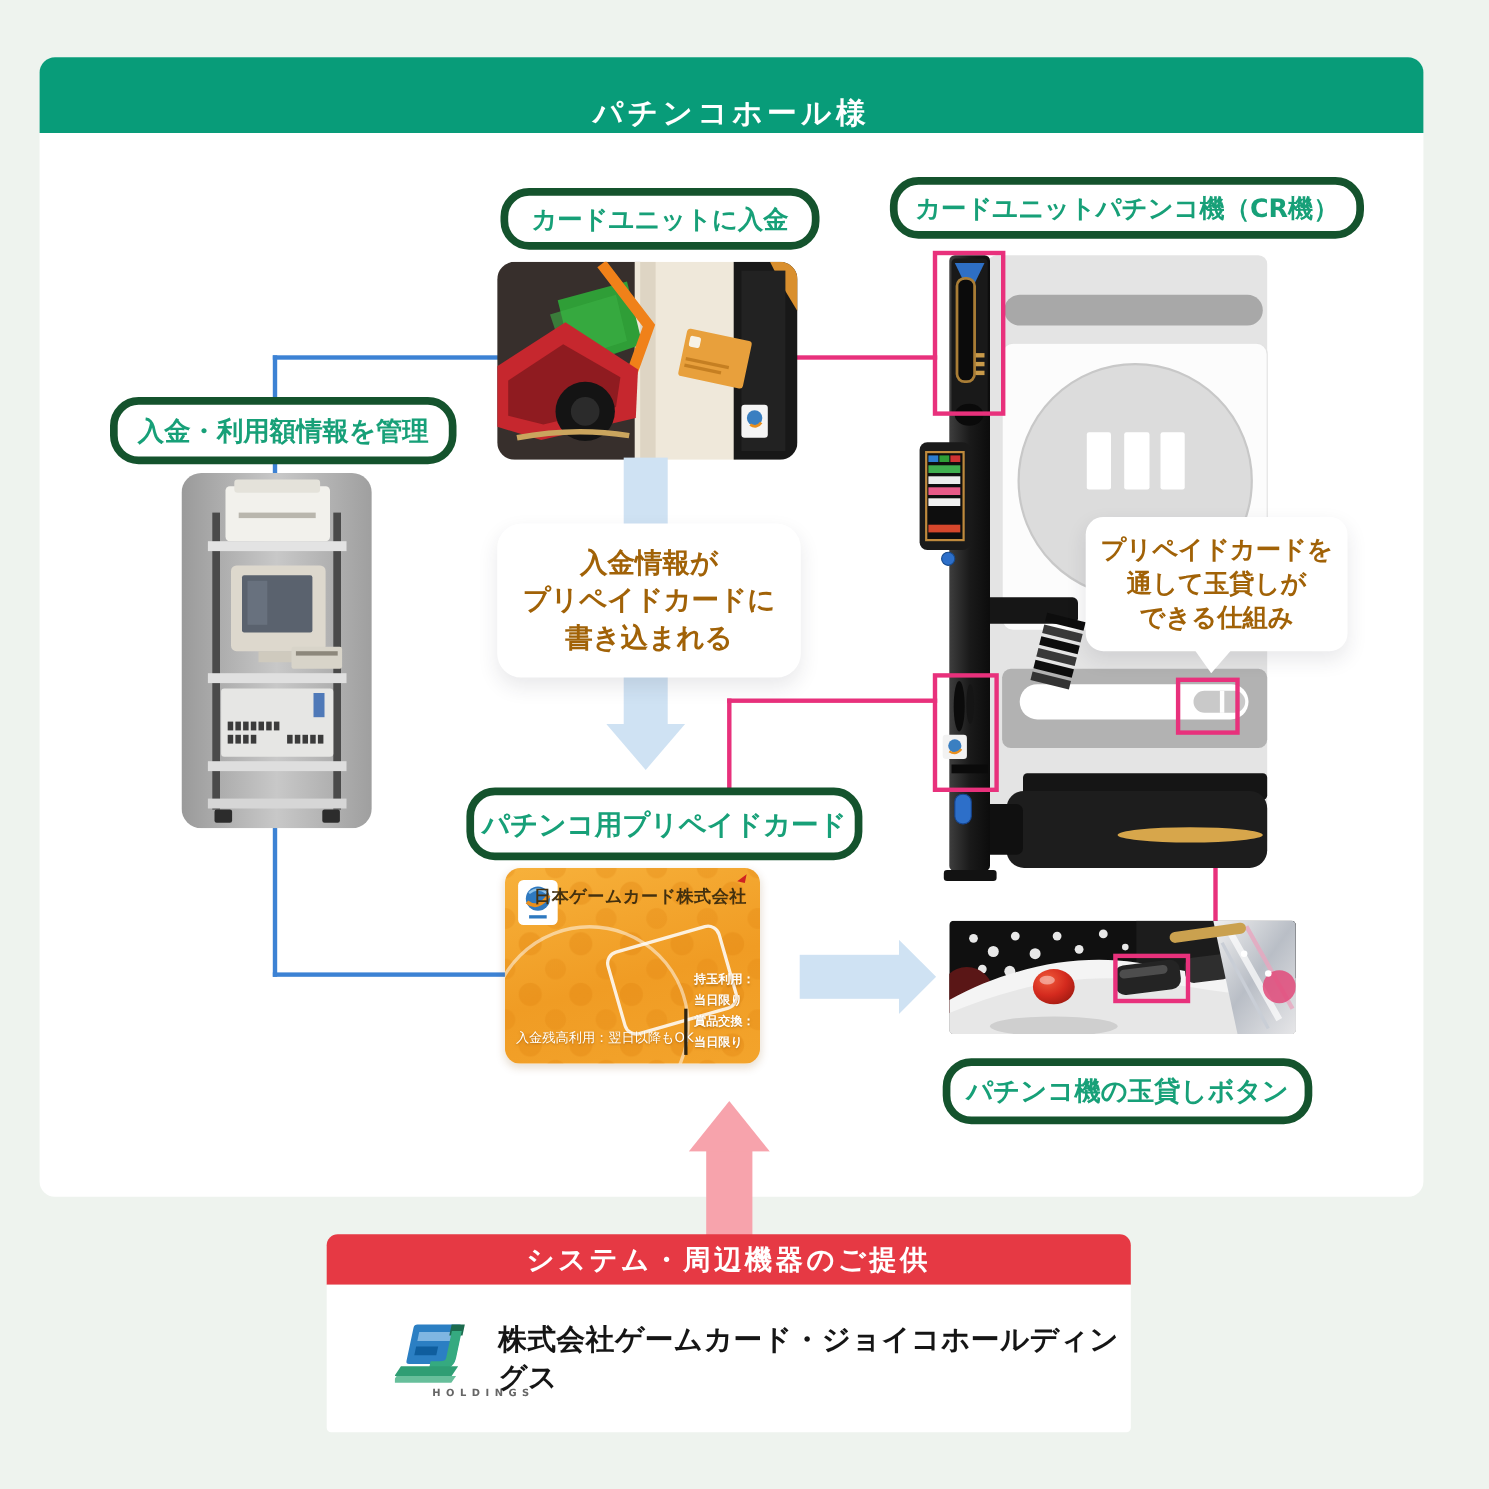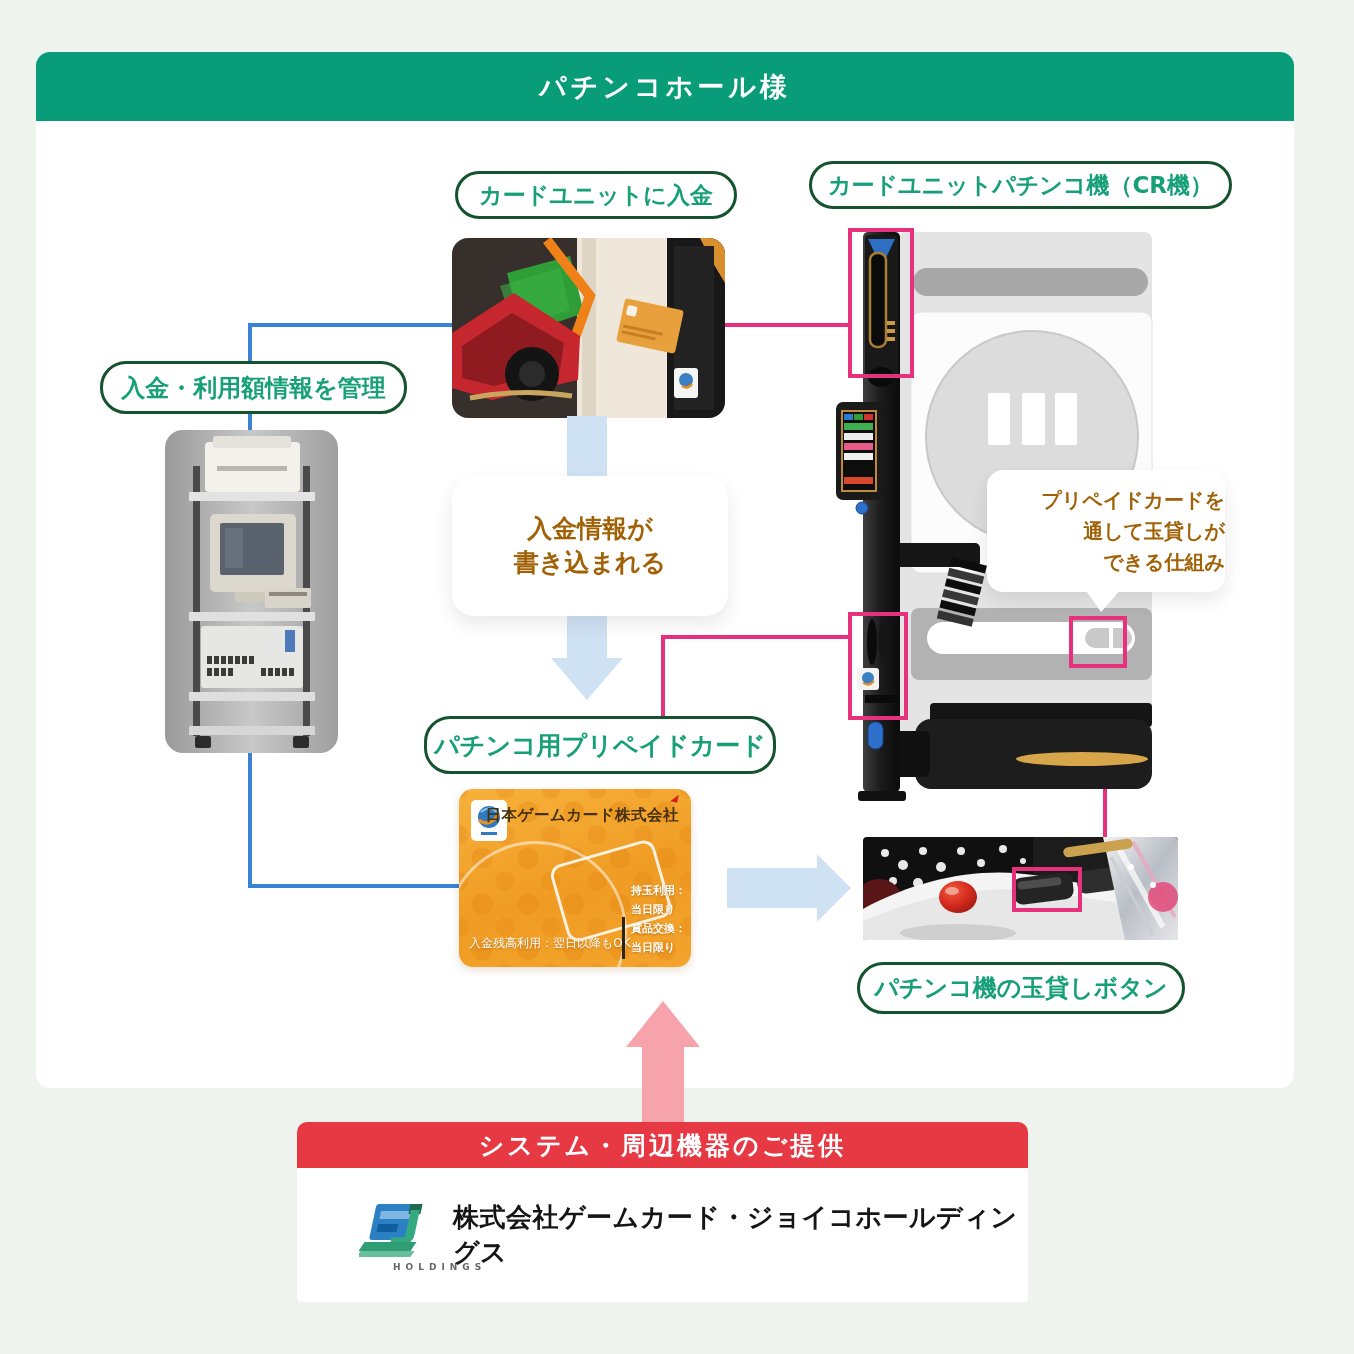--- a/index.html
+++ b/index.html
@@ -6,32 +6,32 @@
   #app{
     position:relative;width:1354px;height:1354px;overflow:hidden;
     background:#eef3ee;
     font-family:"DejaVu Sans","Liberation Sans",sans-serif;
   }
   .abs{position:absolute;}
   
   .panel{left:36px;top:52px;width:1258px;height:1036px;background:#ffffff;border-radius:14px;}
   .panel-header{
     left:36px;top:52px;width:1258px;height:69px;background:#089c79;
-    border-radius:14px 14px 0 0;display:flex;align-items:center;justify-content:center;
+    border-radius:14px 14px 0 0;display:flex;align-items:flex-end;justify-content:center;
     color:#ffffff;font-size:27px;font-weight:bold;letter-spacing:4px;
   }
   
   .ln{position:absolute;}
   .ln.blue{background:#3c82d4;}
   .ln.pink{background:#e8317c;}
   
   .pinkbox{position:absolute;border:4px solid #e8317c;background:transparent;}
   
   .glabel{
-    position:absolute;background:#ffffff;border:3px solid #14532d;border-radius:26px;
+    position:absolute;background:#ffffff;border:7px solid #14532d;border-radius:26px;
     display:flex;align-items:center;justify-content:center;
     color:#17a078;font-weight:bold;
   }
   
   .lb{background:#cfe2f3;position:absolute;}
   .lb-head-down{position:absolute;background:#cfe2f3;clip-path:polygon(0 0,100% 0,50% 100%);}
   .lb-head-right{position:absolute;background:#cfe2f3;clip-path:polygon(0 0,100% 50%,0 100%);}
   
   .bubble{
     position:absolute;background:#ffffff;border-radius:22px;
@@ -305,23 +305,24 @@
   <div class="pinkbox" style="left:1069px;top:616px;width:50px;height:44px;"></div>
   <div class="pinkbox" style="left:1012px;top:867px;width:62px;height:37px;"></div>
 
   <div class="lb" style="left:567px;top:416px;width:40px;height:244px;"></div>
   <div class="lb-head-down" style="left:551px;top:658px;width:72px;height:42px;"></div>
   <div class="lb" style="left:727px;top:868px;width:92px;height:40px;"></div>
   <div class="lb-head-right" style="left:817px;top:854px;width:34px;height:68px;"></div>
 
   <div class="bubble" style="left:452px;top:476px;width:276px;height:140px;font-size:25px;line-height:34px;">
     <span>入金情報が</span>
+    <span>プリペイドカードに</span>
     <span>書き込まれる</span>
   </div>
-  <div class="bubble" style="left:987px;top:470px;width:238px;height:122px;font-size:20px;line-height:31px;border-radius:16px;align-items:flex-end;">
+  <div class="bubble" style="left:987px;top:470px;width:238px;height:122px;font-size:23px;line-height:31px;border-radius:16px;">
     <span>プリペイドカードを</span>
     <span>通して玉貸しが</span>
     <span>できる仕組み</span>
   </div>
   <div class="bubble-tail" style="left:1084px;top:588px;width:38px;height:24px;"></div>
 
   <div class="abs panel-header">
     <span>パチンコホール様</span>
   </div>
 

